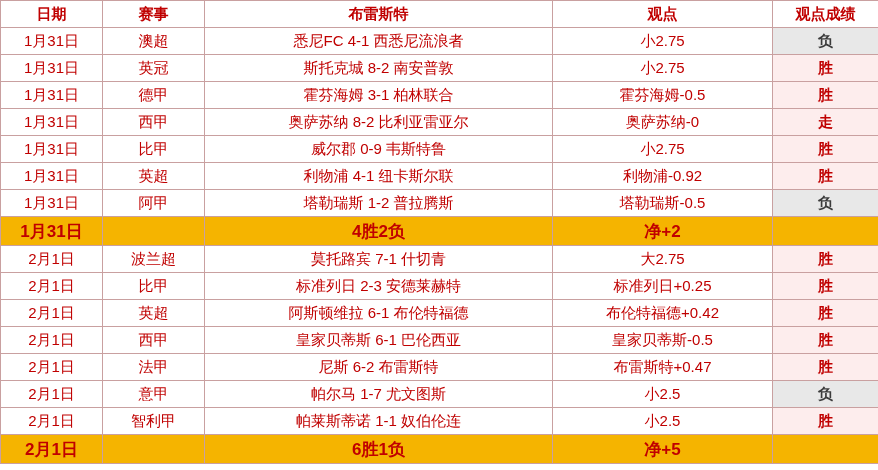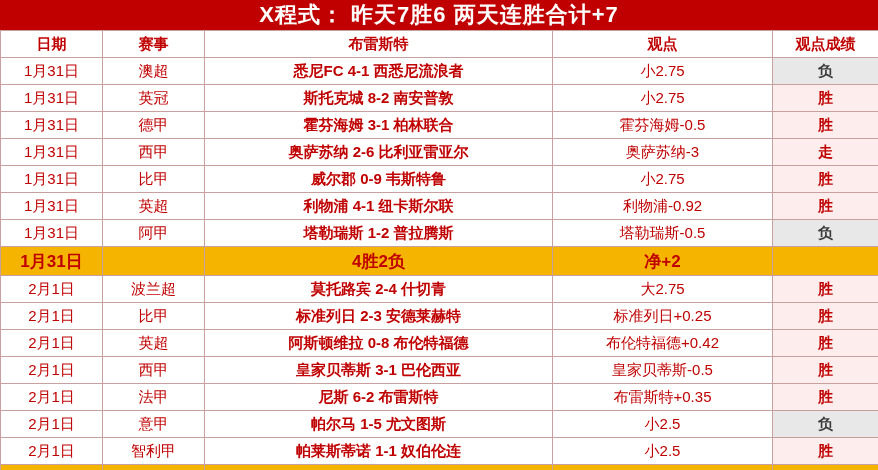--- a/index.html
+++ b/index.html
@@ -53,21 +53,21 @@
     height: 28px;
     margin-left: 26px;
   }
   col.c-date { width: 102px; }
   col.c-league { width: 102px; }
   col.c-match { width: 348px; }
   col.c-view { width: 220px; }
   col.c-result { width: 106px; }
 
   td.date, td.league { font-weight: normal; }
-  td.match { font-weight: bold; font-size: 15px; }
+  td.match { font-weight: normal; font-size: 15px; }
   td.view { font-size: 14px; }
   td.result {
     font-weight: bold;
     font-size: 15px;
   }
   td.result.win { background: #fdeded; color: #c00000; }
   td.result.lose { background: #e8e8e8; color: #3b3b3b; }
   td.result.draw { background: #fdeded; color: #c00000; }
 
   tr.summary td {
@@ -77,21 +77,20 @@
     font-size: 17px;
     height: 28px;
   }
   tr.summary td.sum-blank { background: #f5b400; }
 </style>
 </head>
 <body>
 
 <div class="sheet">
 
-  <div class="title-bar">X程式： 昨天7胜6  两天连胜合计+7</div>
 
   <table class="grid">
     <colgroup>
       <col class="c-date">
       <col class="c-league">
       <col class="c-match">
       <col class="c-view">
       <col class="c-result">
     </colgroup>
     <thead>
@@ -121,22 +120,22 @@
         <tr>
           <td class="date">1月31日</td>
           <td class="league">德甲</td>
           <td class="match">霍芬海姆  3-1  柏林联合</td>
           <td class="view">霍芬海姆-0.5</td>
           <td class="result win">胜</td>
         </tr>
         <tr>
           <td class="date">1月31日</td>
           <td class="league">西甲</td>
-          <td class="match">奥萨苏纳  2-6  比利亚雷亚尔</td>
-          <td class="view">奥萨苏纳-3</td>
+          <td class="match">奥萨苏纳  8-2  比利亚雷亚尔</td>
+          <td class="view">奥萨苏纳-0</td>
           <td class="result draw">走</td>
         </tr>
         <tr>
           <td class="date">1月31日</td>
           <td class="league">比甲</td>
           <td class="match">威尔郡  0-9  韦斯特鲁</td>
           <td class="view">小2.75</td>
           <td class="result win">胜</td>
         </tr>
         <tr>
@@ -156,56 +155,56 @@
         <tr class="summary">
           <td class="date">1月31日</td>
           <td class="sum-blank"></td>
           <td class="match">4胜2负</td>
           <td class="view">净+2</td>
           <td class="sum-blank"></td>
         </tr>
         <tr>
           <td class="date">2月1日</td>
           <td class="league">波兰超</td>
-          <td class="match">莫托路宾  2-4  什切青</td>
+          <td class="match">莫托路宾  7-1  什切青</td>
           <td class="view">大2.75</td>
           <td class="result win">胜</td>
         </tr>
         <tr>
           <td class="date">2月1日</td>
           <td class="league">比甲</td>
           <td class="match">标准列日  2-3  安德莱赫特</td>
           <td class="view">标准列日+0.25</td>
           <td class="result win">胜</td>
         </tr>
         <tr>
           <td class="date">2月1日</td>
           <td class="league">英超</td>
-          <td class="match">阿斯顿维拉  0-8  布伦特福德</td>
+          <td class="match">阿斯顿维拉  6-1  布伦特福德</td>
           <td class="view">布伦特福德+0.42</td>
           <td class="result win">胜</td>
         </tr>
         <tr>
           <td class="date">2月1日</td>
           <td class="league">西甲</td>
-          <td class="match">皇家贝蒂斯  3-1  巴伦西亚</td>
+          <td class="match">皇家贝蒂斯  6-1  巴伦西亚</td>
           <td class="view">皇家贝蒂斯-0.5</td>
           <td class="result win">胜</td>
         </tr>
         <tr>
           <td class="date">2月1日</td>
           <td class="league">法甲</td>
           <td class="match">尼斯  6-2  布雷斯特</td>
-          <td class="view">布雷斯特+0.35</td>
+          <td class="view">布雷斯特+0.47</td>
           <td class="result win">胜</td>
         </tr>
         <tr>
           <td class="date">2月1日</td>
           <td class="league">意甲</td>
-          <td class="match">帕尔马  1-5  尤文图斯</td>
+          <td class="match">帕尔马  1-7  尤文图斯</td>
           <td class="view">小2.5</td>
           <td class="result lose">负</td>
         </tr>
         <tr>
           <td class="date">2月1日</td>
           <td class="league">智利甲</td>
           <td class="match">帕莱斯蒂诺  1-1  奴伯伦连</td>
           <td class="view">小2.5</td>
           <td class="result win">胜</td>
         </tr>

